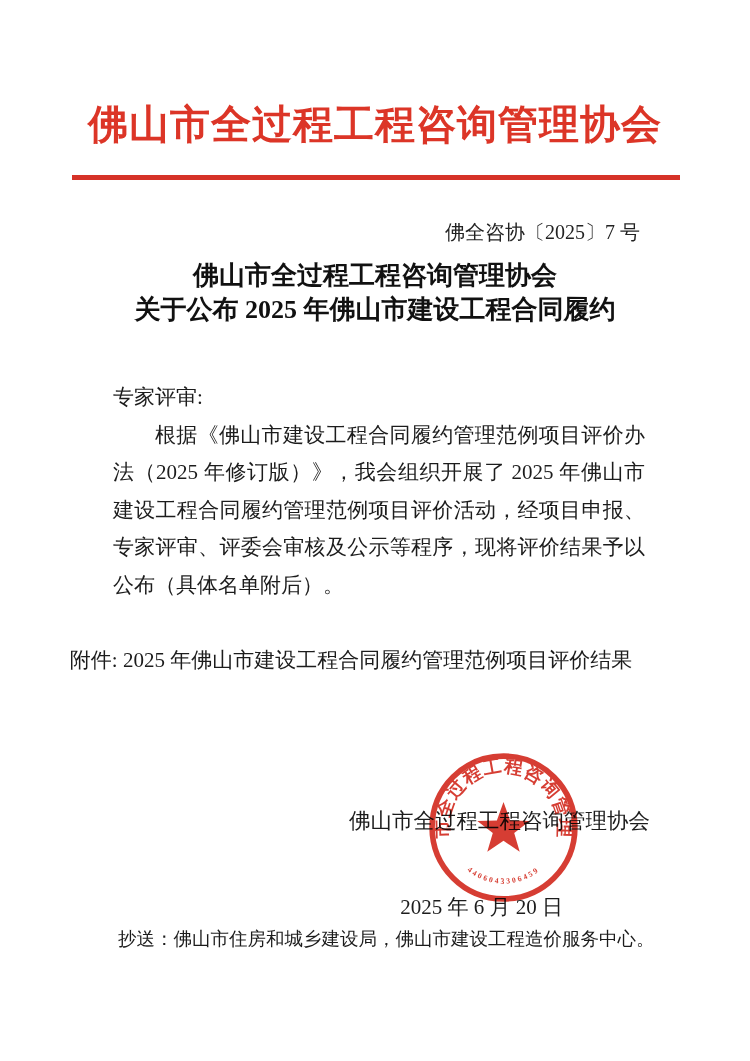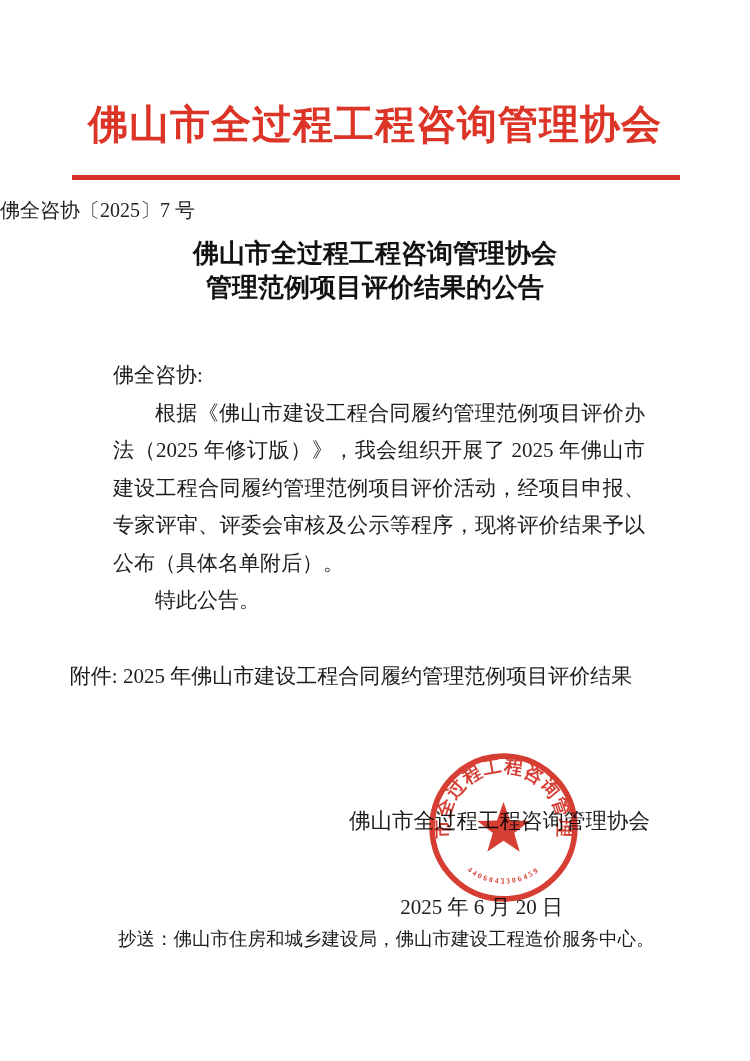--- a/index.html
+++ b/index.html
@@ -21,23 +21,23 @@
     font-weight:900;
     letter-spacing:1px;
     color:#dc3527;
   }
   .red-rule{
     margin:20px 70px 0 72px;
     height:5px;
     background:#d63228;
   }
   .doc-number{
-    margin-top:16px;
+    margin-top:38px;
     padding-right:110px;
-    text-align:left;
+    text-align:right;
     font-size:20px;
     line-height:28px;
     color:#222;
   }
   .doc-title{
     margin-top:13px;
     text-align:center;
     font-size:26px;
     line-height:34px;
     font-weight:bold;
@@ -101,27 +101,26 @@
 <div class="page">
 
   <h1 class="letterhead">佛山市全过程工程咨询管理协会</h1>
 
   <div class="red-rule"></div>
 
   <div class="doc-number">佛全咨协〔2025〕7 号</div>
 
   <div class="doc-title">
     <div>佛山市全过程工程咨询管理协会</div>
-    <div>管理范例项目评价结果的公告</div>
+    <div>关于公布 2025 年佛山市建设工程合同履约</div>
   </div>
 
   <div class="body-block">
-    <p class="salutation">佛全咨协:</p>
+    <p class="salutation">专家评审:</p>
     <p class="para indent">根据《佛山市建设工程合同履约管理范例项目评价办法（2025 年修订版）》，我会组织开展了 2025 年佛山市建设工程合同履约管理范例项目评价活动，经项目申报、专家评审、评委会审核及公示等程序，现将评价结果予以公布（具体名单附后）。</p>
-    <p class="para indent">特此公告。</p>
     <p class="attachment"><span>附件: </span><span>2025 年佛山市建设工程合同履约管理范例项目评价结果</span></p>
   </div>
 
   <div class="sign-name">佛山市全过程工程咨询管理协会</div>
 
   <div class="sign-date">2025 年 6 月 20 日</div>
 
   <svg class="seal" viewBox="0 0 150 150" xmlns="http://www.w3.org/2000/svg" aria-hidden="true">
     <defs>
       <path id="sealArc" d="M 24.3,93.5 A 54,54 0 1,1 125.7,93.5" fill="none"></path>

